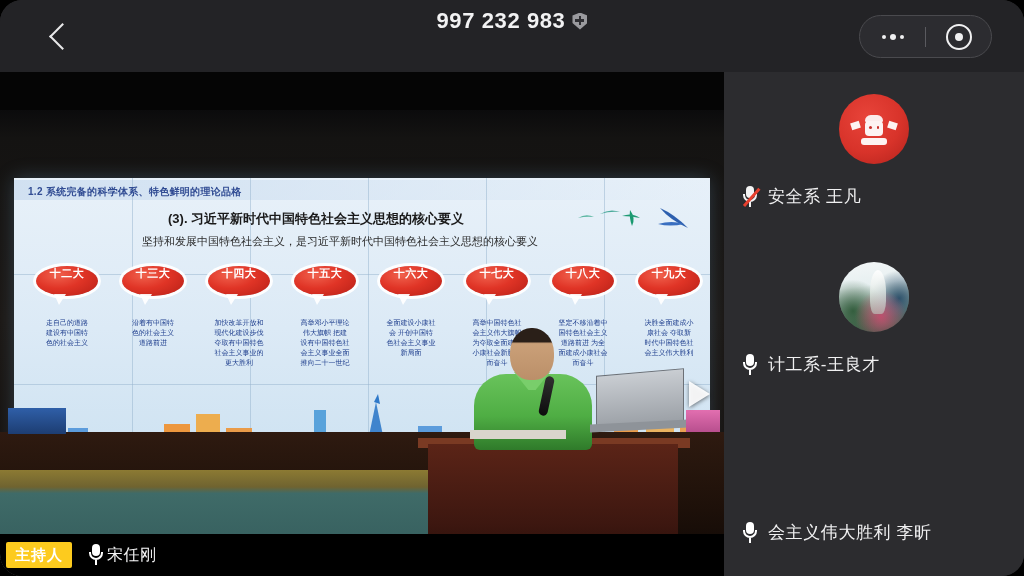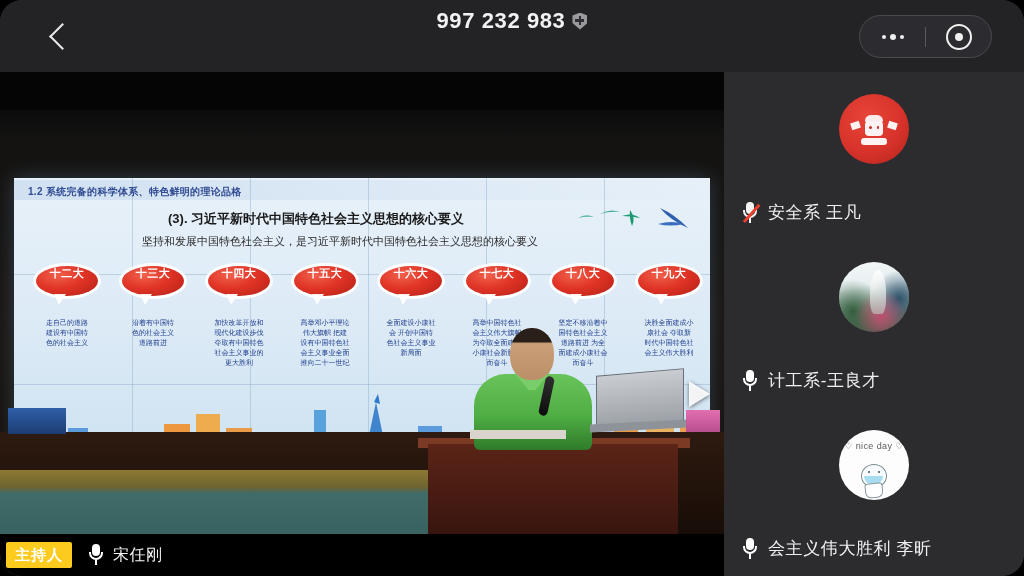--- a/index.html
+++ b/index.html
@@ -301,21 +301,21 @@
     color: #ffffff;
     font-size: 15px;
     font-weight: 700;
     padding: 3px 9px;
     line-height: 20px;
     letter-spacing: 1px;
     border-radius: 2px;
   }
   .host-mic { margin-left: 16px; }
   .host-name {
-    margin-left: 9px;
+    margin-left: 3px;
     color: #f3f3f4;
     font-size: 16px;
     letter-spacing: 0.5px;
   }
 
   
   .sidebar {
     position: absolute; left: 724px; top: 72px;
     width: 300px; height: 504px;
     background: #2c2c2f;
@@ -327,21 +327,21 @@
     box-sizing: border-box;
   }
   .p-avatar {
     position: absolute; left: 50%; top: 22px;
     transform: translateX(-50%);
     width: 70px; height: 70px;
     border-radius: 50%;
     overflow: hidden;
   }
   .p-row {
-    position: absolute; left: 18px; bottom: 16px;
+    position: absolute; left: 18px; bottom: 32px;
     display: flex; align-items: center; gap: 10px;
   }
   .p-name {
     color: #f0f0f1;
     font-size: 17px;
     letter-spacing: 0.6px;
     white-space: nowrap;
   }
 
   
@@ -624,31 +624,20 @@
         <span class="mic">
           <span class="cap"></span>
           <span class="arc"></span>
           <span class="stem"></span>
         </span>
         <span class="p-name">计工系-王良才</span>
       </div>
     </div>
 
     <div class="p-card">
-      <div class="p-avatar">
-        <div class="av-white">
-          <span class="cap-text">♡ nice day ♡</span>
-          <span class="blob">
-            <span class="eye l"></span>
-            <span class="eye r"></span>
-            <span class="mask"></span>
-          </span>
-          <span class="body"></span>
-        </div>
-      </div>
       <div class="p-row">
         <span class="mic">
           <span class="cap"></span>
           <span class="arc"></span>
           <span class="stem"></span>
         </span>
         <span class="p-name">会主义伟大胜利 李昕</span>
       </div>
     </div>
 

